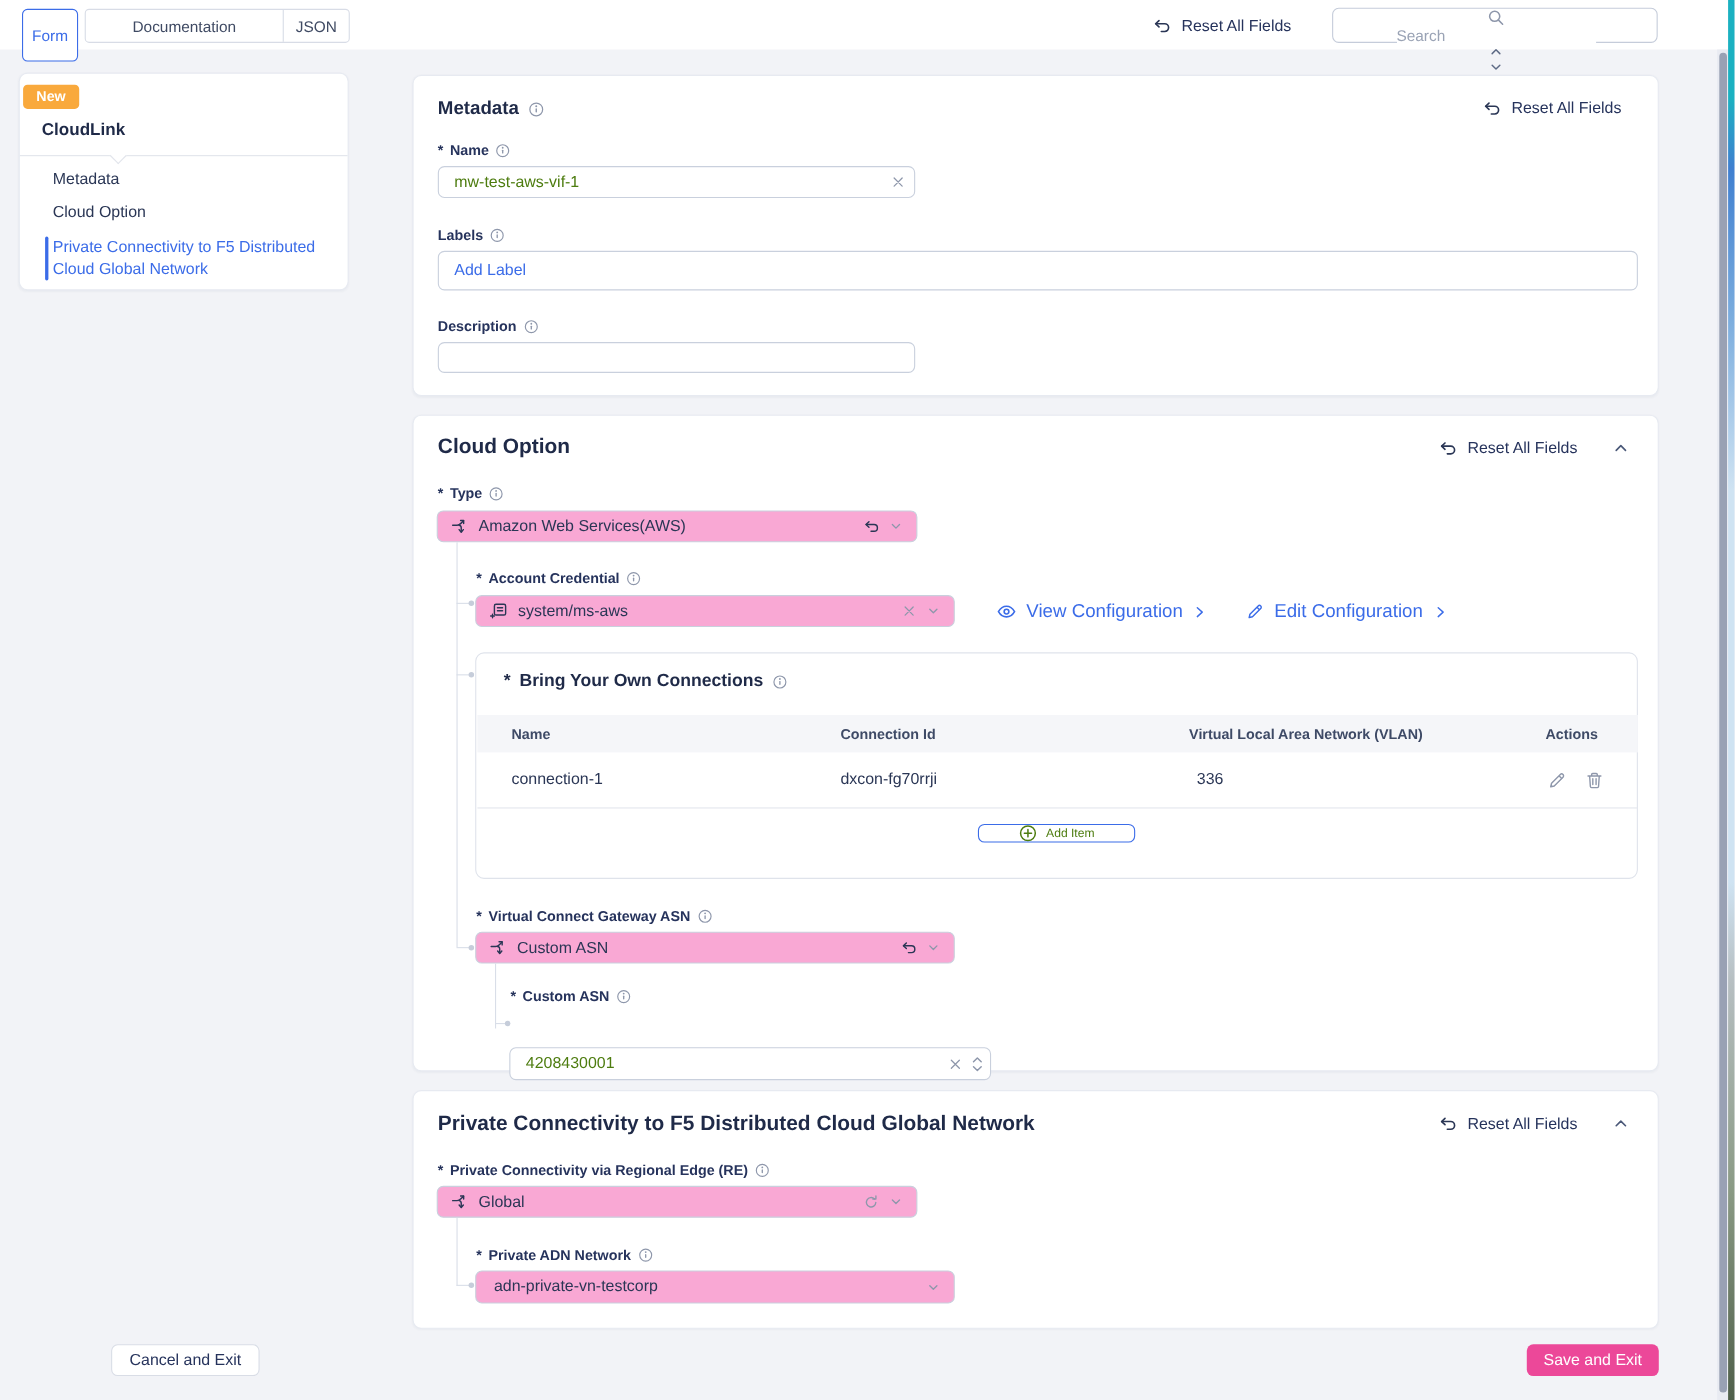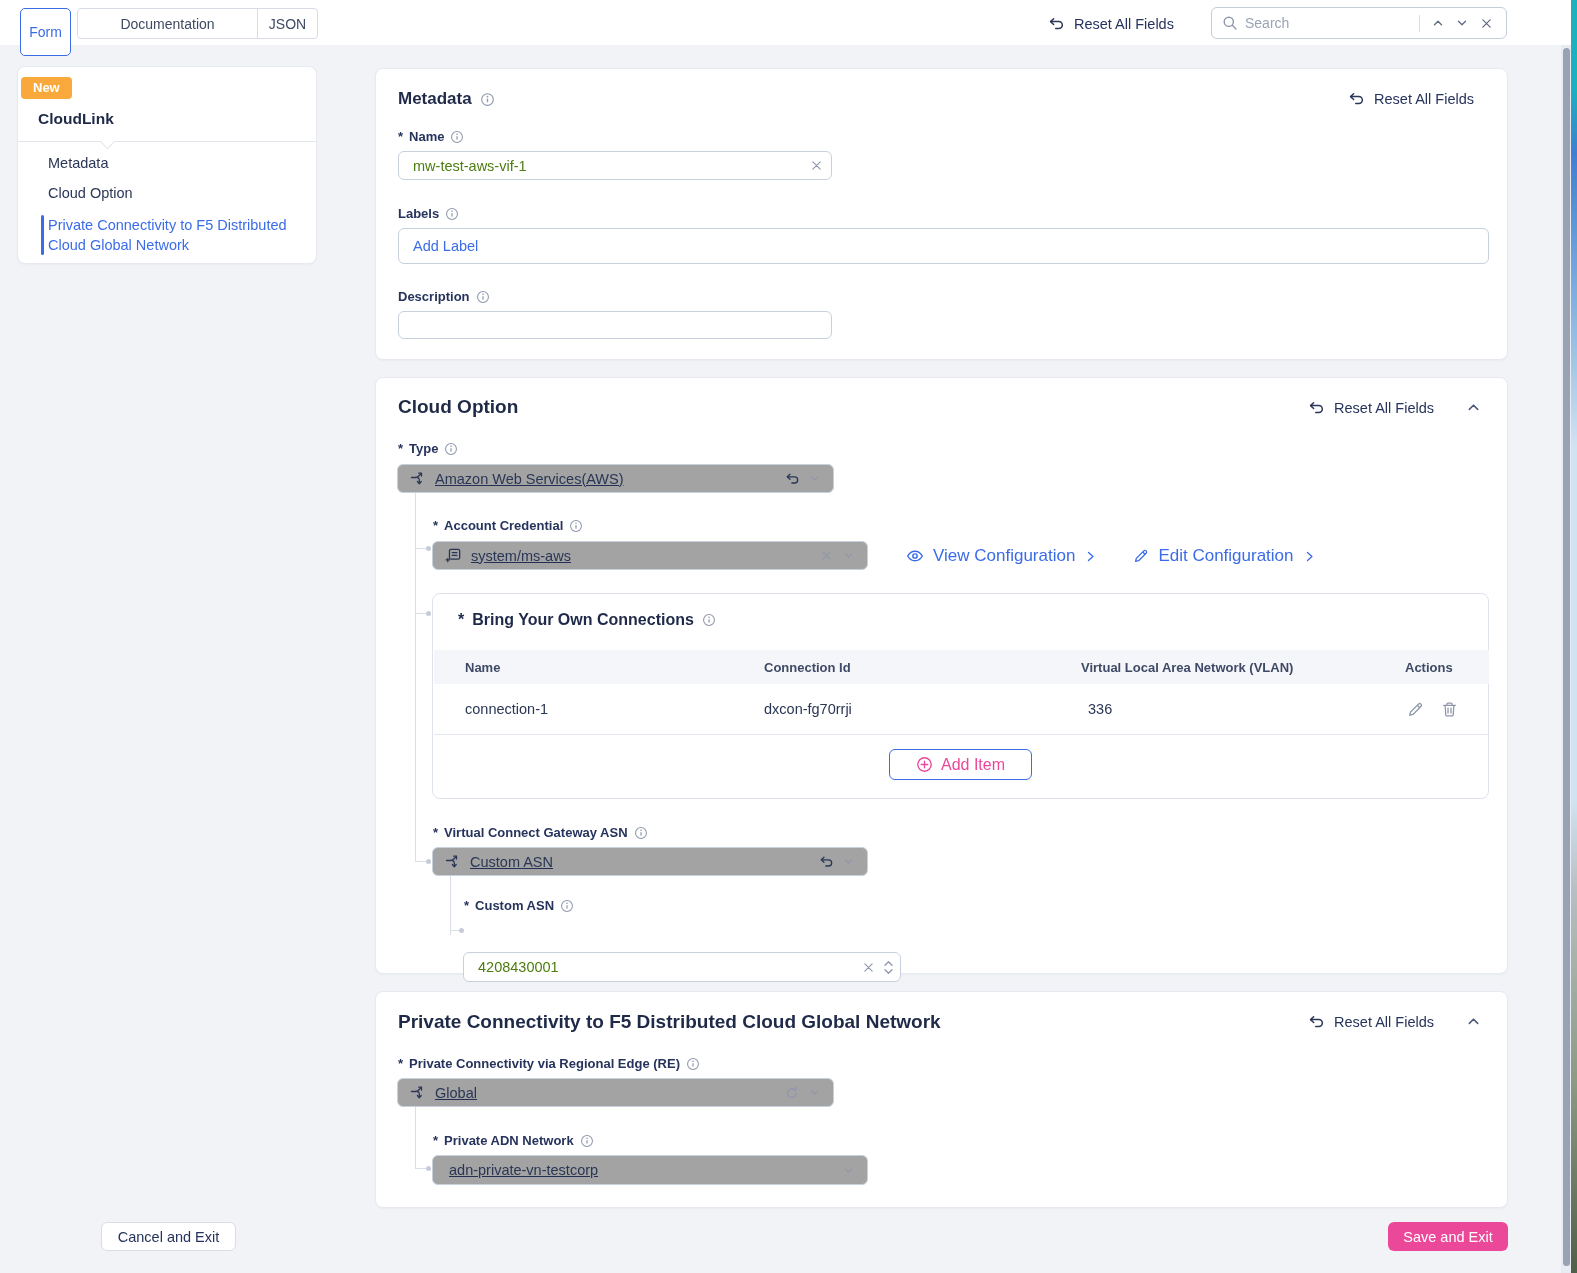--- a/index.html
+++ b/index.html
@@ -16,21 +16,21 @@
   .tab { position:absolute; top:8px; height:48px; display:flex; align-items:center; justify-content:center;
          font-size:14px; border-radius:5px; cursor:pointer; }
   .tab-form { left:20px; width:51px; border:1px solid #3b6ce8; color:#3b6ce8; background:#fff; z-index:2; }
   .tab-group { position:absolute; left:77px; top:8px; height:31px; display:flex; border:1px solid #d8dce6; border-radius:4px; background:#fff; }
   .tab-cell { display:flex; align-items:center; justify-content:center; font-size:14px; color:#3f4a63; cursor:pointer; }
   .tab-doc { width:180px; border-right:1px solid #d8dce6; }
   .tab-json { width:59px; }
   .hdr-reset { position:absolute; left:1048px; top:8px; height:31px; display:flex; align-items:center; gap:9px;
                font-size:14.5px; color:#26335c; cursor:pointer; }
   .searchbox { position:absolute; left:1211px; top:7px; width:296px; height:32px; border:1px solid #c5ccda;
-               border-radius:6px; background:#fff; display:flex; align-items:center; padding:0 8px 0 10px; }
+               border-radius:6px; background:#fff; display:flex; align-items:center; padding:0 8px 0 10px;flex-direction:column; }
   .searchbox input { border:none; outline:none; flex:1; font-size:14px; color:#2a3655; font-family:inherit; min-width:0; }
   .searchbox input::placeholder { color:#9aa3b5; }
   .search-divider { width:1px; height:17px; background:#d8dce6; margin:0 6px 0 4px; }
   .search-btn { display:flex; align-items:center; justify-content:center; width:24px; height:24px; cursor:pointer; color:#5d6a85; }
 
   
   .sidebar { position:absolute; left:17px; top:66px; width:300px; height:198px; background:#fff;
              border:1px solid #e7eaf1; border-radius:8px; box-shadow:0 1px 2px rgba(30,40,70,.04); }
   .badge-new { position:absolute; left:3px; top:10px; background:#f9a93c; color:#fff; font-weight:bold;
                font-size:13px; padding:3px 12px 4px; border-radius:4px; }
@@ -51,22 +51,22 @@
   .sec-title { position:absolute; left:22px; display:flex; align-items:center; gap:8px; font-weight:bold; color:#1f2a48; }
   .sec-reset { position:absolute; display:flex; align-items:center; gap:9px; font-size:14.5px; color:#26335c; cursor:pointer; }
   .label { position:absolute; display:flex; align-items:center; gap:6px; font-size:13px; font-weight:bold; color:#26335c; }
   .req { font-weight:bold; }
 
   .inputbox { position:absolute; height:29px; border:1px solid #c9d0dd; border-radius:6px; background:#fff;
               display:flex; align-items:center; }
   .inputbox input { border:none; outline:none; flex:1; font-size:14.5px; color:#4d7c0f; font-family:inherit;
                     padding:0 0 0 14px; min-width:0; background:transparent; }
   .box-btn { display:flex; align-items:center; justify-content:center; width:22px; height:22px; cursor:pointer; color:#8e97ab; flex:none; }
-  .selectbox { position:absolute; height:29px; border:1px solid #c9d0dd; border-radius:6px; background:#a3a3a3;
-               display:flex; align-items:center; padding:0 8px 0 12px; cursor:pointer;text-decoration:underline; }
+  .selectbox { position:absolute; height:29px; border:1px solid #c9d0dd; border-radius:6px; background:#f9a8d4;
+               display:flex; align-items:center; padding:0 8px 0 12px; cursor:pointer; }
   .sel-text { font-size:14.5px; color:#2a3655; flex:1; margin-left:9px; white-space:nowrap; overflow:hidden; }
   .sel-text.noicon { margin-left:4px; }
   .stepper { display:flex; flex-direction:column; align-items:center; justify-content:center; gap:1px; width:18px; cursor:pointer; color:#8e97ab; }
 
   .tree-v { position:absolute; border-left:1px solid #d9dee8; }
   .tree-h { position:absolute; border-bottom:1px solid #d9dee8; }
   .tree-dot { position:absolute; width:5px; height:5px; border-radius:50%; background:#c6cdda; }
 
   .cfg-links { position:absolute; display:flex; align-items:center; gap:36px; }
   .cfg-link { display:flex; align-items:center; gap:9px; color:#3b6ce8; font-size:17px; cursor:pointer; }
@@ -74,22 +74,22 @@
   
   .byoc { position:absolute; left:56px; top:215px; width:1057px; height:206px; border:1px solid #dfe3eb; border-radius:8px; background:#fff; }
   .byoc-title { position:absolute; left:25px; top:17px; display:flex; align-items:center; gap:8px;
                 font-size:16px; font-weight:bold; color:#1f2a48; }
   .tbl-head, .tbl-row { position:absolute; left:1px; width:1055px; display:grid; grid-template-columns:330px 317px 324px 84px; align-items:center; }
   .tbl-head { top:56px; height:34px; background:#f5f6f9; font-size:13px; font-weight:bold; color:#3e4a66; }
   .tbl-row { top:90px; height:51px; font-size:14.5px; color:#2a3655; border-bottom:1px solid #e3e6ed; }
   .cell-first { padding-left:31px; }
   .row-actions { display:flex; gap:14px; align-items:center; }
   .row-actions .box-btn { width:20px; }
-  .add-item { position:absolute; left:456px; top:155px; width:143px; height:31px; border:1px solid #3b6ce8;
-              border-radius:6px; background:#fff; color:#ec4899; font-size:16px; display:flex;
+  .add-item { position:absolute; left:456px; top:155px; width:143px; height:17px; border:1px solid #3b6ce8;
+              border-radius:6px; background:#fff; color:#4d7c0f; font-size:11px; display:flex;
               align-items:center; justify-content:center; gap:8px; cursor:pointer; }
 
   
   .btn-cancel { position:absolute; left:101px; top:1222px; width:135px; height:29px; background:#fff;
                 border:1px solid #d9dde6; border-radius:6px; font-size:14.5px; color:#26335c;
                 display:flex; align-items:center; justify-content:center; cursor:pointer; font-family:inherit; }
   .btn-save { position:absolute; left:1388px; top:1222px; width:120px; height:29px; background:#ec4899;
               border:none; border-radius:6px; font-size:14.5px; color:#fff;
               display:flex; align-items:center; justify-content:center; cursor:pointer; font-family:inherit; }
 

